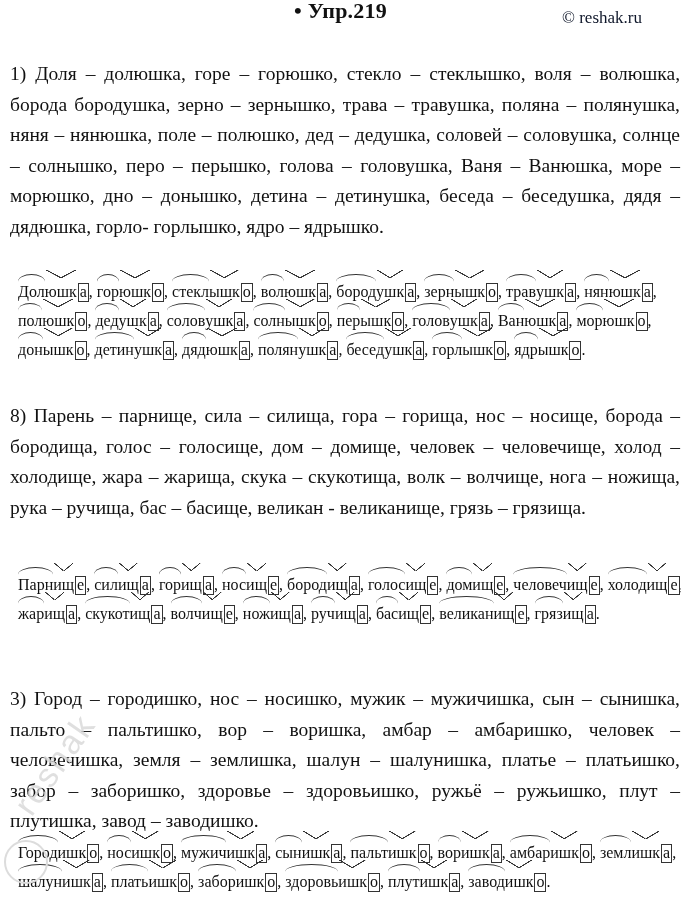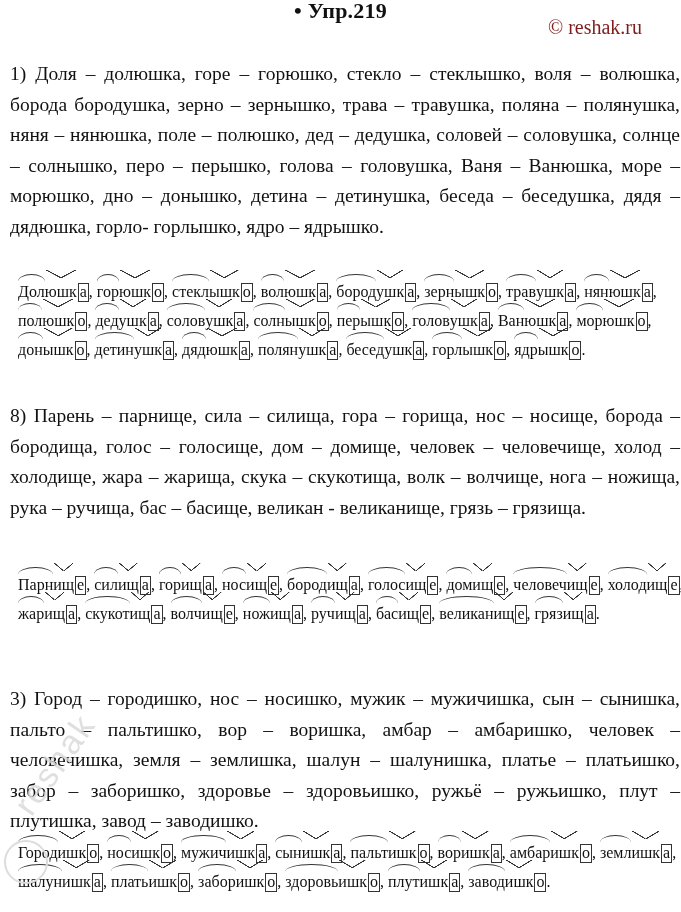--- a/index.html
+++ b/index.html
@@ -8,21 +8,21 @@
     font-family: "Liberation Serif", serif; color: #111;
   }
   .header {
     position: absolute; top: 0; left: 0; width: 648px; height: 26px;
   }
   .title {
     position: absolute; left: 0; width: 681px; top: -2px; text-align: center;
     font-weight: bold; font-size: 22px; letter-spacing: 0.2px;
   }
   .copyright {
-    position: absolute; right: 6px; top: 16px; font-size: 20px; color: #7f1d1d;
+    position: absolute; right: 6px; top: 8px; font-size: 17px; color: #0f172a;
   }
   .para {
     position: absolute; left: 6px; width: 670px;
     font-size: 19.5px; line-height: 30.5px; text-align: justify;
     text-align-last: left; margin: 4px;
   }
   .answer {
     position: absolute; left: 10px; width: 666px;
     font-size: 16px; line-height: 29px; margin: 8px;
   }

